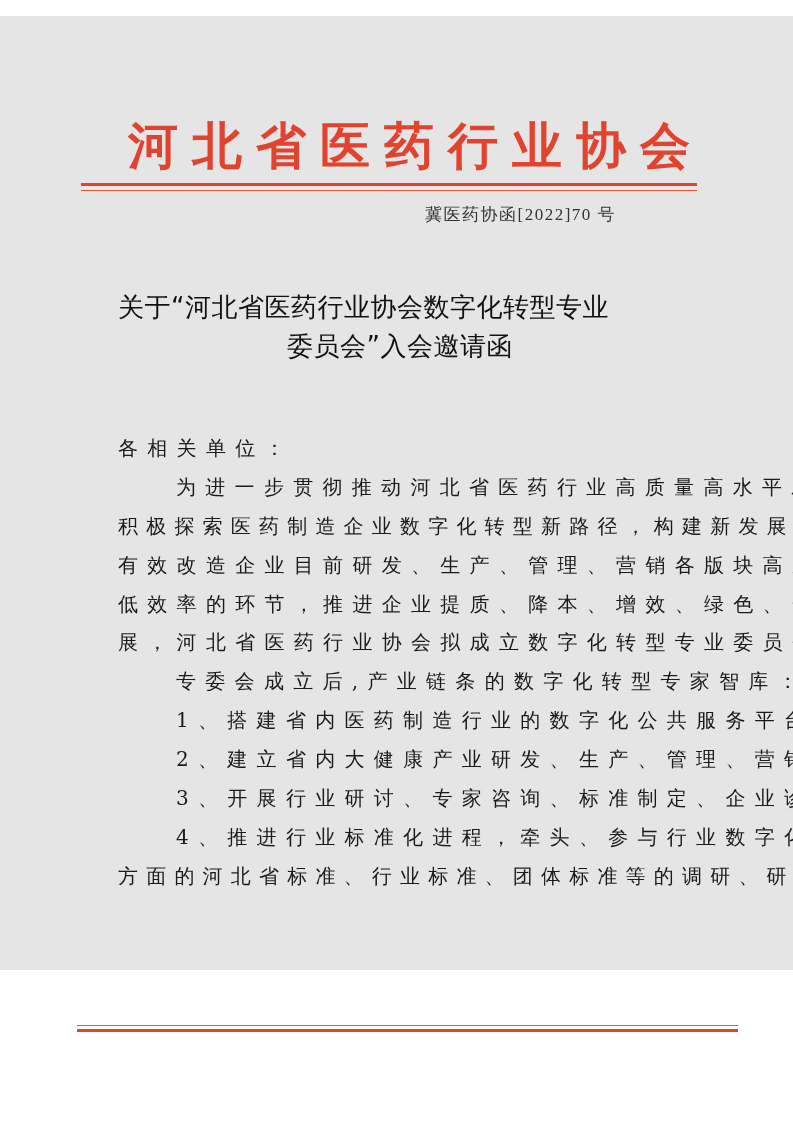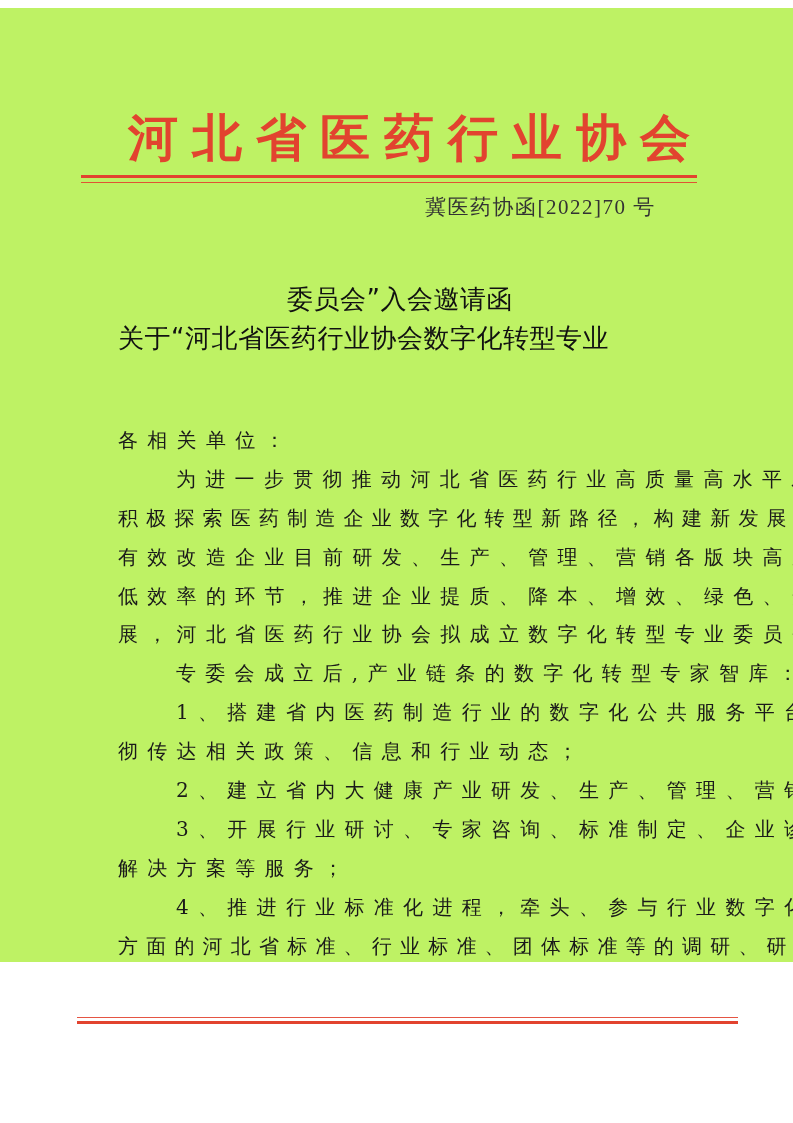--- a/index.html
+++ b/index.html
@@ -8,24 +8,24 @@
       background: #ffffff;
     }
     body {
       width: 793px;
       height: 1123px;
       position: relative;
       overflow: hidden;
     }
     .page {
       position: absolute;
-      left: 0; top: 8px;
+      left: 0; top: 16px;
       width: 793px;
       height: 954px;
-      background: #bef264;
+      background: #e5e5e5;
     }
     .org-title {
       position: absolute;
       left: 128px;
       top: 100px;
       width: 530px;
       height: 60px;
       font-family: "DejaVu Serif", "Liberation Serif", serif;
       font-size: 50px;
       line-height: 60px;
@@ -43,21 +43,21 @@
     .rule.foot-thin  { left: 77px; width: 661px; top: 1009px; height: 1px; opacity: 0.9; }
     .rule.foot-thick { left: 77px; width: 661px; top: 1013px; height: 3px; }
 
     .doc-number {
       position: absolute;
       left: 425px;
       top: 186px;
       width: 240px;
       height: 26px;
       font-family: "Liberation Serif", "DejaVu Serif", serif;
-      font-size: 21px;
+      font-size: 17px;
       line-height: 26px;
       color: #333333;
       letter-spacing: 1.5px;
       white-space: nowrap;
     }
     .subject {
       position: absolute;
       left: 100px;
       top: 272px;
       width: 600px;
@@ -96,37 +96,35 @@
 <div class="page">
 
   <div class="org-title">河北省医药行业协会</div>
 
   <div class="rule head-thick"></div>
   <div class="rule head-thin"></div>
 
   <div class="doc-number">冀医药协函[2022]70 号</div>
 
   <div class="subject">
+    <span class="line line1">关于“河北省医药行业协会数字化转型专业</span>
     <span class="line line2">委员会”入会邀请函</span>
-    <span class="line line1">关于“河北省医药行业协会数字化转型专业</span>
   </div>
 
   <div class="body-text">
     <span class="ln">各相关单位：</span>
     <span class="ln indent">为进一步贯彻推动河北省医药行业高质量高水平发展，</span>
     <span class="ln" style="letter-spacing:8.2px">积极探索医药制造企业数字化转型新路径，构建新发展格局，</span>
     <span class="ln">有效改造企业目前研发、生产、管理、营销各版块高成本及</span>
     <span class="ln">低效率的环节，推进企业提质、降本、增效、绿色、安全发</span>
     <span class="ln">展，河北省医药行业协会拟成立数字化转型专业委员会。</span>
     <span class="ln indent">专委会成立后,产业链条的数字化转型专家智库：</span>
     <span class="ln indent">1、搭建省内医药制造行业的数字化公共服务平台，贯</span>
-    <span class="ln">彻传达相关政策、信息和行业动态；</span>
     <span class="ln indent">2、建立省内大健康产业研发、生产、管理、营销等全</span>
     <span class="ln indent">3、开展行业研讨、专家咨询、标准制定、企业诊断、</span>
-    <span class="ln">解决方案等服务；</span>
     <span class="ln indent">4、推进行业标准化进程，牵头、参与行业数字化转型</span>
     <span class="ln" style="letter-spacing:8.2px">方面的河北省标准、行业标准、团体标准等的调研、研讨和</span>
   </div>
 
   <div class="rule foot-thin"></div>
   <div class="rule foot-thick"></div>
 
 </div>
 
 </body></html>

